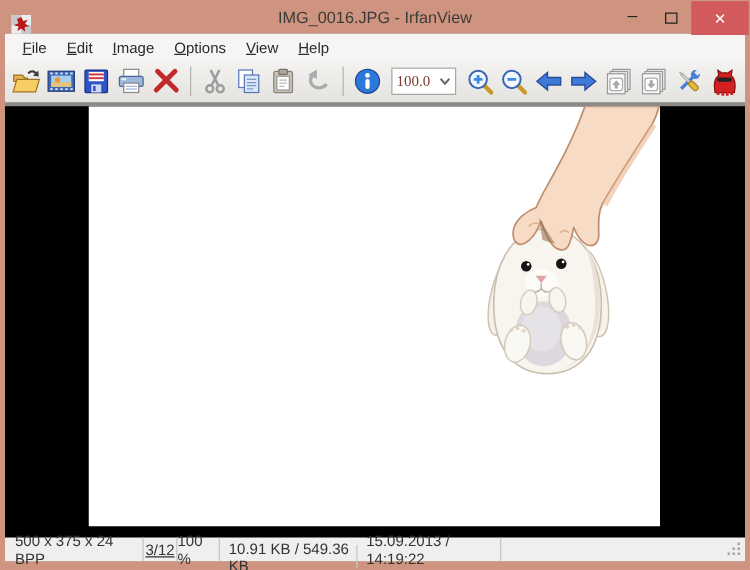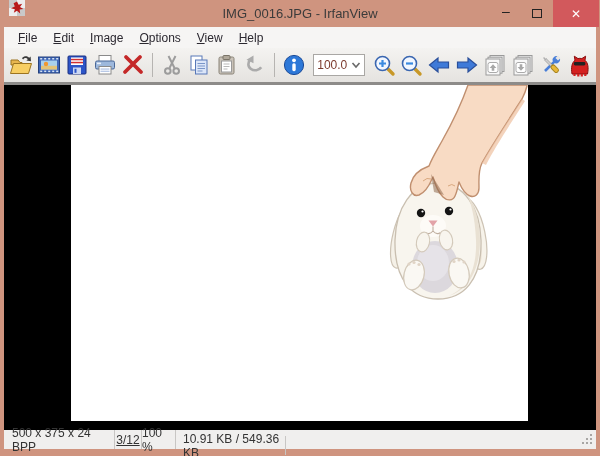--- a/index.html
+++ b/index.html
@@ -1,20 +1,20 @@
 <!DOCTYPE html>
 <html><head>
 <meta charset="utf-8">
 <style>
   * { margin:0; padding:0; box-sizing:border-box; }
   body { font-family:"Liberation Sans", sans-serif; background:#555; }
   .window { position:relative; width:600px; height:456px; background:#cf947f; overflow:hidden; }
 
   
-  .titlebar { height:28px; display:flex; align-items:flex-start; position:relative; }
+  .titlebar { height:28px; display:flex; align-items:flex-end; position:relative; }
   .app-icon { width:16px; height:16px; margin-left:9px; flex:0 0 auto; }
   .title { position:absolute; left:0; right:0; top:0; height:27px; line-height:27px;
            text-align:center; font-size:13px; color:#3b3b3b; pointer-events:none; }
   .win-controls { margin-left:auto; display:flex; height:27px; align-items:stretch; z-index:2; }
   .wc { display:flex; align-items:center; justify-content:center; cursor:default; }
   .wc-min { width:30px; font-size:14px; color:#222; padding-bottom:6px; }
   .wc-max { width:32px; }
   .wc-max .box { width:10px; height:9px; border:1px solid #222; }
   .wc-close { width:46px; background:#d2595c; color:#fff; font-size:12px; margin-right:1px; }
 
@@ -28,21 +28,21 @@
   .menu-item u { text-decoration:underline; }
 
   .toolbar { height:37px; background:linear-gradient(#f4f3f1, #e5e3e0);
              border-bottom:3px solid #8d8b89; display:flex; align-items:center;
              padding:0 3px; flex:0 0 auto; }
   .tb-btn { width:29px; height:28px; display:flex; align-items:center; justify-content:center; }
   .tb-btn svg { width:24px; height:24px; }
   .tb-sep { width:1px; height:24px; background:#b6b4b1; margin:0 5px; flex:0 0 auto; }
   .zoom-combo { width:53px; height:22px; background:#fff; border:1px solid #a9a7a4;
                 display:flex; align-items:center; margin:15px 5px; padding:0 3px;
-                font-size:12px; color:#7c3a2d; }
+                font-size:12px; color:#7c3a2d;font-family:Liberation Serif, serif; }
   .zoom-combo .val { flex:1; }
   .zoom-combo svg { width:10px; height:10px; flex:0 0 auto; }
 
   
   .canvas { flex:1 1 auto; background:#000; position:relative; overflow:hidden; }
   .photo { position:absolute; left:67px; top:0; width:457px; height:336px; background:#fff; }
   .photo svg { display:block; width:457px; height:336px; }
 
   
   .statusbar { height:25px; background:#f0efee; border-top:6px solid #000000;
@@ -331,20 +331,21 @@
           <path d="M352,96 q4,-4 8,-2 M377,101 q4,-3 7,0" stroke="#d8a87f" stroke-width="1" fill="none"></path>
         </svg>
       </div>
     </div>
 
     <div class="statusbar">
       <div class="sb-seg sb-dim">500 x 375 x 24 BPP</div>
       <div class="sb-seg sb-index">3/12</div>
       <div class="sb-seg sb-zoom">100 %</div>
       <div class="sb-seg sb-size">10.91 KB / 549.36 KB</div>
+      <div class="sb-seg sb-date">15.09.2013 / 14:19:22</div>
       <div class="sb-seg sb-fill">
         <svg width="13" height="13" viewBox="0 0 13 13">
           <g fill="#a8a6a4">
             <rect x="9" y="9" width="2" height="2"></rect>
               <rect x="9" y="5" width="2" height="2"></rect>
               <rect x="9" y="1" width="2" height="2"></rect>
             <rect x="5" y="9" width="2" height="2"></rect>
               <rect x="5" y="5" width="2" height="2"></rect>
             <rect x="1" y="9" width="2" height="2"></rect>
           </g>

